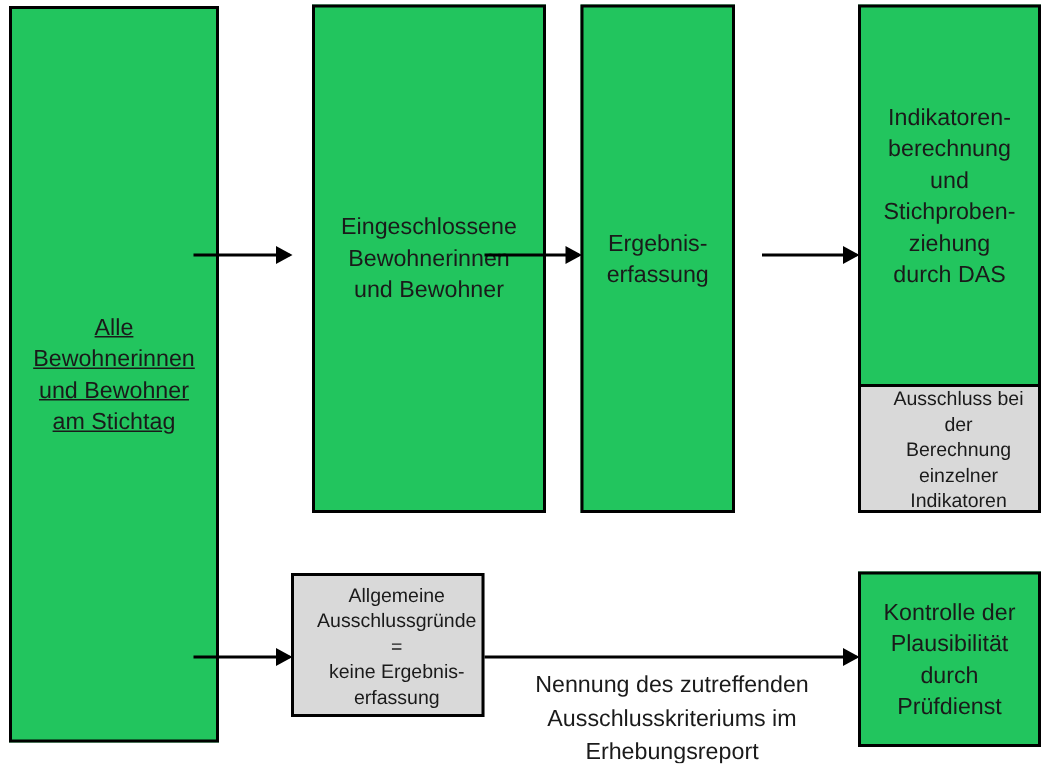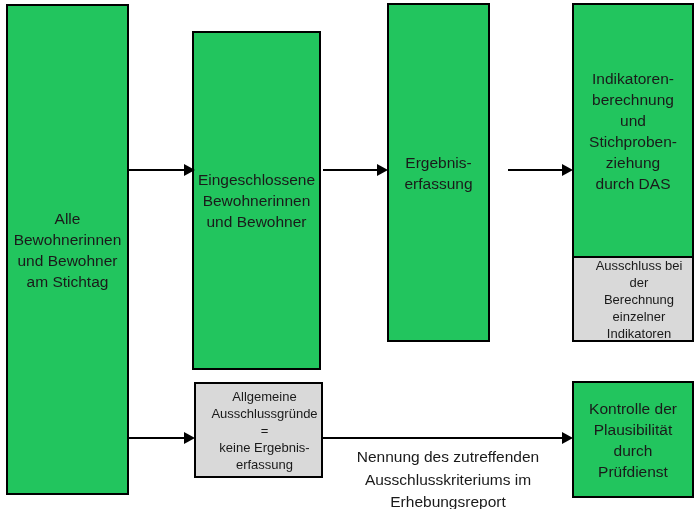--- a/index.html
+++ b/index.html
@@ -35,22 +35,22 @@
   .box.gray {
     background: #d9d9d9;
     border-width: 2px;
   }
   .box.gray .label {
     font-size: 13px;
     line-height: 17px;
     padding-left: 15px;
   }
   
-  #box-all-residents        { left: 6px;   top: 4px;   width: 123px; height: 491px; }
-  #box-included-residents   { left: 192px; top: 3px;   width: 129px; height: 339px; margin-top: 28px; }
+  #box-all-residents        { left: 6px;   top: 4px;   width: 140px; height: 491px; text-decoration: underline; }
+  #box-included-residents   { left: 208px; top: 3px;   width: 156px; height: 339px; }
   #box-result-capture       { left: 387px; top: 3px;   width: 103px; height: 339px; }
   #box-indicator-calc       { left: 572px; top: 3px;   width: 122px; height: 255px; }
   #box-exclusion-indicators { left: 572px; top: 256px; width: 122px; height: 86px; }
   #box-general-exclusion    { left: 194px; top: 382px; width: 129px; height: 96px; }
   #box-plausibility         { left: 572px; top: 381px; width: 122px; height: 117px; }
 
   
   .arrow {
     position: absolute;
     height: 0;

